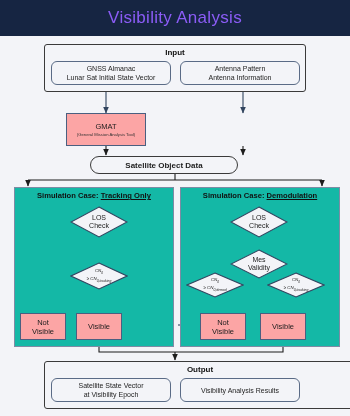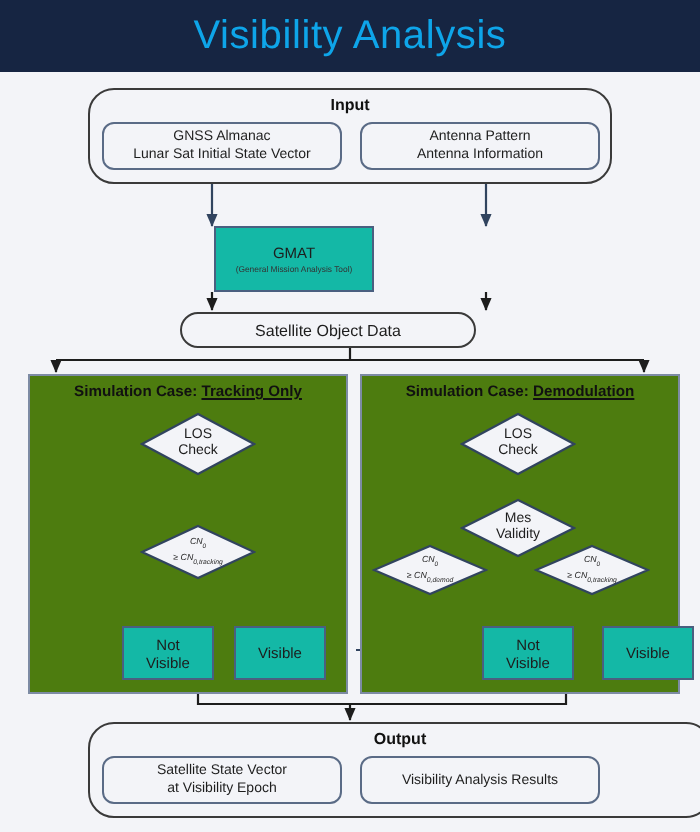--- a/index.html
+++ b/index.html
@@ -11,59 +11,59 @@
     position:relative;
   }
   #root{position:relative;width:350px;height:416px;}
 
   .titlebar{
     position:absolute;left:0;top:0;width:350px;height:36px;
     background:#162542;
     display:flex;align-items:center;justify-content:center;
   }
   .titlebar .title{
-    color:#0ea5e9;font-size:20px;font-weight:400;letter-spacing:.3px;
+    color:#8b5cf6;font-size:17px;font-weight:400;letter-spacing:.3px;
     font-family:"Liberation Sans", sans-serif;
   }
 
   svg.wires{position:absolute;left:0;top:0;width:350px;height:416px;pointer-events:none;}
 
   .node{position:absolute;box-sizing:border-box;display:flex;flex-direction:column;
         align-items:center;justify-content:center;text-align:center;color:#1b1b1b;}
 
   
   .group{
-    border:1.4px solid #3a3a3a;border-radius:13px;background:#f3f4f8;
+    border:1.4px solid #3a3a3a;border-radius:3px;background:#f3f4f8;
   }
   .group-title{
     position:absolute;top:3px;left:0;width:100%;text-align:center;
     font-size:8px;font-weight:bold;color:#111;
   }
   
   .rbox{
     border:1.1px solid #5a6b86;border-radius:6px;background:#f3f4f8;
     font-size:7px;line-height:9px;color:#1d1d1d;
   }
   
   .sbox{
-    border:1.1px solid #4a5f80;background:#14b8a6;
-    font-size:7.5px;line-height:9px;color:#1d1d1d;margin-left:41px;
+    border:1.1px solid #4a5f80;background:#fca5a5;
+    font-size:7.5px;line-height:9px;color:#1d1d1d;
   }
   .sbox .sub{font-size:4.2px;line-height:5px;color:#333;margin-top:1px;}
 
   
   .capsule{
     border:1.3px solid #3a3a3a;border-radius:9px;background:#f3f4f8;
     font-size:8px;color:#1d1d1d;
   }
 
   
   .panel{
     position:absolute;box-sizing:border-box;
-    border:1.1px solid #7d8ba4;background:#4d7c0f;
+    border:1.1px solid #7d8ba4;background:#14b8a6;
   }
   .panel-title{
     position:absolute;top:3px;left:0;width:100%;text-align:center;
     font-size:7.6px;font-weight:bold;color:#111;
   }
   .panel-title .u{text-decoration:underline;}
 
   
   .diamond{position:absolute;}
   .diamond svg{position:absolute;left:0;top:0;}
@@ -159,21 +159,21 @@
   <div class="node rbox" style="left:180px;top:61px;width:120px;height:24px;">
     <span>Antenna Pattern</span>
     <span>Antenna Information</span>
   </div>
 
   <div class="node sbox" style="left:66px;top:113px;width:80px;height:33px;">
     <span>GMAT</span>
     <span class="sub">(General Mission Analysis Tool)</span>
   </div>
 
-  <div class="node capsule" style="left:90px;top:156px;width:148px;height:18px;">
+  <div class="node capsule" style="left:90px;top:156px;width:148px;height:18px;font-weight:bold;">
     <span>Satellite Object Data</span>
   </div>
 
   <div class="panel" style="left:14px;top:187px;width:160px;height:160px;">
     <div class="panel-title">
       <span>Simulation Case: </span><span class="u">Tracking Only</span>
     </div>
   </div>
 
   <div class="diamond" style="left:70px;top:206px;width:58px;height:32px;">

